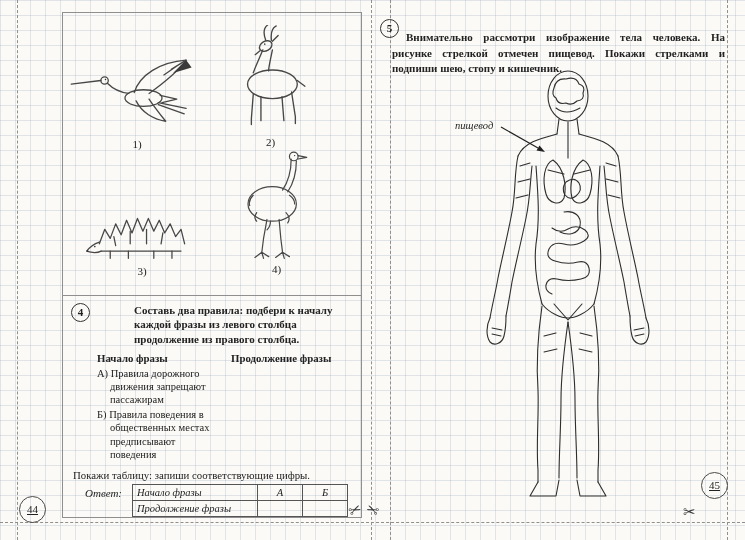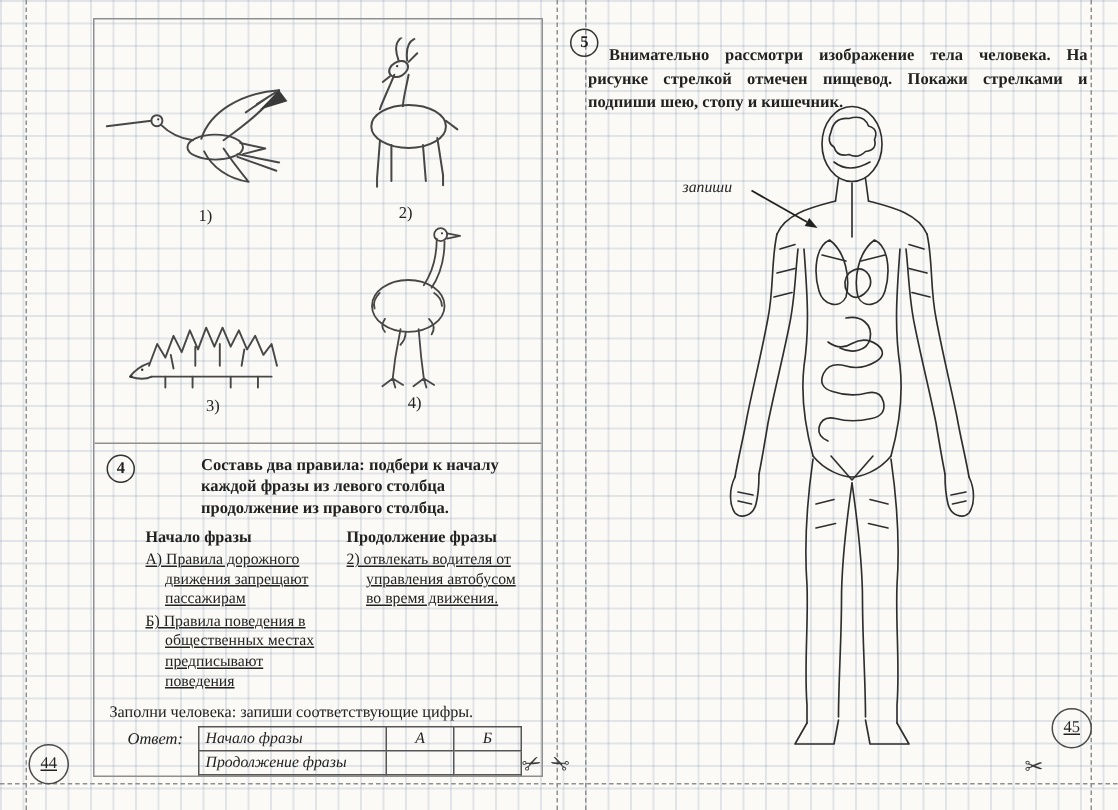--- a/index.html
+++ b/index.html
@@ -25,21 +25,21 @@
   .animal svg{stroke:#474747;fill:none;stroke-width:1.4;stroke-linecap:round;stroke-linejoin:round;}
   .task4{position:absolute;left:8px;right:8px;top:290px;}
   .task-circle{width:17px;height:17px;border:1.4px solid #333;border-radius:50%;
     font-weight:bold;font-size:11px;line-height:17px;text-align:center;flex:0 0 17px;}
   .task-head{display:flex;gap:6px;}
   .task-instr{font-weight:bold;font-size:11px;line-height:1.3;margin-left:38px;}
   .columns{display:flex;margin:6px 0 0 26px;gap:8px;font-size:10.5px;}
   .col-left{width:126px;}
   .col-right{width:122px;}
   .col-header{font-weight:bold;font-size:10.8px;margin-bottom:3px;}
-  .item{padding-left:13px;text-indent:-13px;margin-bottom:2px;line-height:1.25;text-decoration:underline;}
+  .item{padding-left:13px;text-indent:-13px;margin-bottom:2px;line-height:1.25;}
   .fill{font-size:10.8px;margin:6px 0 3px 2px;}
   .answer-row{display:flex;gap:10px;margin-left:14px;align-items:flex-start;font-style:italic;}
   .answer-label{font-size:11px;padding-top:3px;}
   table.ans{border-collapse:collapse;}
   table.ans td{border:1px solid #555;font-size:10.5px;padding:1px 4px;height:13px;}
   td.lbl{width:116px;}
   td.cell{width:36px;text-align:center;}
   
   .task5{position:absolute;left:380px;top:18px;width:357px;font-size:11px;}
   .task5 .task-circle{float:left;margin-right:7px;margin-top:1px;}
@@ -133,24 +133,23 @@
       <div class="task-instr">Составь два правила: подбери к началу каждой фразы из левого столбца продолжение из правого столбца.</div>
     </div>
     <div class="columns">
       <div class="col-left">
         <div class="col-header">Начало фразы</div>
         <div class="item">А) Правила дорожного движения запрещают пассажирам</div>
         <div class="item">Б) Правила поведения в общественных местах предписывают поведения</div>
       </div>
       <div class="col-right">
         <div class="col-header">Продолжение фразы</div>
-        <div class="item">2) отвлекать водителя от управления автобусом во время движения.</div>
       </div>
     </div>
-    <div class="fill">Заполни человека: запиши соответствующие цифры.</div>
+    <div class="fill">Покажи таблицу: запиши соответствующие цифры.</div>
     <div class="answer-row">
       <div class="answer-label">Ответ:</div>
       <table class="ans">
         <tbody>
             <tr>
           <td class="lbl">Начало фразы</td>
           <td class="cell">А</td>
           <td class="cell">Б</td>
         </tr>
         <tr>
@@ -209,17 +208,17 @@
     <path d="M110,256 C106,284 103,310 103,334 C103,360 101,388 101,412"></path>
     <path d="M110,256 C114,284 117,310 117,334 C117,360 119,388 119,412"></path>
 
     <path d="M80,416 L72,430 L98,430 L101,414"></path>
     <path d="M140,416 L148,430 L122,430 L119,414"></path>
 
     <path d="M62,100 l10,-3 M60,116 l12,-3 M58,132 l12,-3 M158,100 l-10,-3 M160,116 l-12,-3 M162,132 l-12,-3 M86,270 l12,-3 M86,286 l13,-3 M134,270 l-12,-3 M134,286 l-13,-3"></path>
   </svg>
 </div>
 
-<div class="organ-label">запиши</div>
+<div class="organ-label">пищевод</div>
 <svg class="arrow-svg" width="52" height="34" viewBox="0 0 52 34">
   <line x1="2" y1="3" x2="39" y2="24" stroke="#222" stroke-width="1.2"></line>
   <polygon points="46,28 37.5,26.6 40.5,21.4" fill="#222"></polygon>
 </svg>
 
 </body></html>

